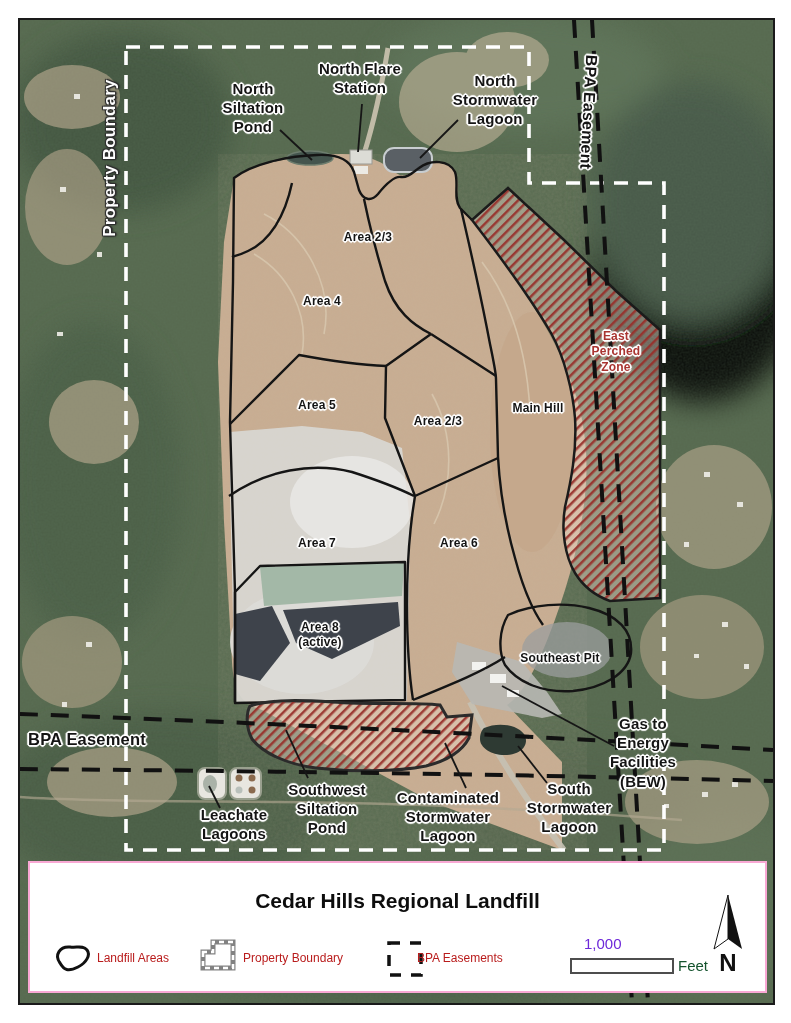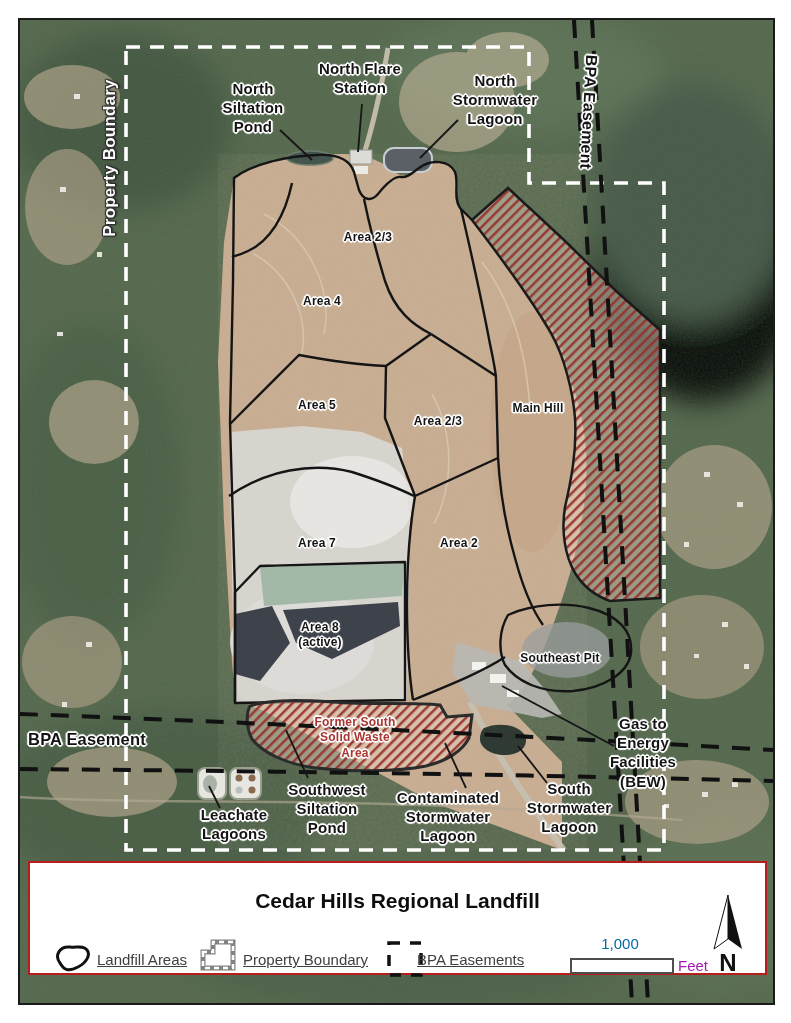--- a/index.html
+++ b/index.html
@@ -18,31 +18,31 @@
   .sz-area{font-size:12px;}
   .sz-small{font-size:15px;}
   .red{color:#a93430;}
   .white-label{color:#ffffff;
           text-shadow:-1px -1px 1px #2d2d2d,1px -1px 1px #2d2d2d,-1px 1px 1px #2d2d2d,
                       1px 1px 1px #2d2d2d,0 2px 2px #2d2d2d;}
   .rot-ccw{transform:translate(-50%,-50%) rotate(-90deg);white-space:nowrap;font-size:17px;}
   .rot-cw{transform:translate(-50%,-50%) rotate(93deg);white-space:nowrap;font-size:16px;}
 
   
-  .legend{position:absolute;left:28px;top:861px;width:739px;height:114px;background:#ffffff;
-          border:2px solid #b91c1c;box-sizing:border-box;}
+  .legend{position:absolute;left:28px;top:861px;width:739px;height:132px;background:#ffffff;
+          border:2px solid #f9a8d4;box-sizing:border-box;}
   .legend-title{position:absolute;left:0;top:26px;width:100%;text-align:center;
                 font-size:21px;font-weight:bold;color:#0d0d0d;}
-  .legend-item-label{position:absolute;font-size:15px;color:#404040;white-space:nowrap;text-decoration:underline;}
+  .legend-item-label{position:absolute;font-size:12px;color:#b91c1c;white-space:nowrap;}
   .sym{position:absolute;}
-  .scale-value{position:absolute;left:538px;top:72px;width:104px;text-align:center;
-               font-size:15px;color:#0369a1;}
+  .scale-value{position:absolute;left:554px;top:72px;width:104px;
+               font-size:15px;color:#6d28d9;}
   .scale-bar{position:absolute;left:540px;top:95px;width:100px;height:12px;background:#fff;
              border:2px solid #4d4d4d;}
-  .scale-unit{position:absolute;left:648px;top:94px;font-size:15px;color:#a21caf;}
+  .scale-unit{position:absolute;left:648px;top:94px;font-size:15px;color:#14532d;}
   .north-n{position:absolute;left:668px;top:86px;width:60px;text-align:center;
            font-size:24px;font-weight:bold;color:#111;}
 </style>
 </head>
 <body>
 
 <div class="page">
 
   <div class="map-frame">
     <svg class="basemap" viewBox="18 18 753 983" preserveAspectRatio="none">
@@ -228,28 +228,28 @@
 Station</div>
   <div class="mlabel sz-small" style="left:495px;top:100px;">North
 Stormwater
 Lagoon</div>
 
   <div class="mlabel sz-area" style="left:368px;top:238px;">Area 2/3</div>
   <div class="mlabel sz-area" style="left:322px;top:302px;">Area 4</div>
   <div class="mlabel sz-area" style="left:317px;top:406px;">Area 5</div>
   <div class="mlabel sz-area" style="left:438px;top:422px;">Area 2/3</div>
   <div class="mlabel sz-area" style="left:538px;top:409px;">Main Hill</div>
+  <div class="mlabel sz-area red" style="left:616px;top:352px;">East
+Perched
+Zone</div>
   <div class="mlabel sz-area" style="left:317px;top:516px;margin-top:28px;">Area 7</div>
-  <div class="mlabel sz-area" style="left:459px;top:544px;">Area 2</div>
+  <div class="mlabel sz-area" style="left:459px;top:544px;">Area 6</div>
   <div class="mlabel sz-area" style="left:320px;top:635px;">Area 8
 (active)</div>
   <div class="mlabel sz-area" style="left:560px;top:659px;">Southeast Pit</div>
-  <div class="mlabel sz-area red" style="left:355px;top:738px;">Former South
-Solid Waste
-Area</div>
 
   <div class="mlabel" style="left:87px;top:740px;font-size:16.5px;">BPA Easement</div>
   <div class="mlabel sz-small" style="left:643px;top:752px;">Gas to
 Energy
 Facilities
 (BEW)</div>
   <div class="mlabel sz-small" style="left:234px;top:824px;">Leachate
 Lagoons</div>
   <div class="mlabel sz-small" style="left:327px;top:809px;">Southwest
 Siltation

